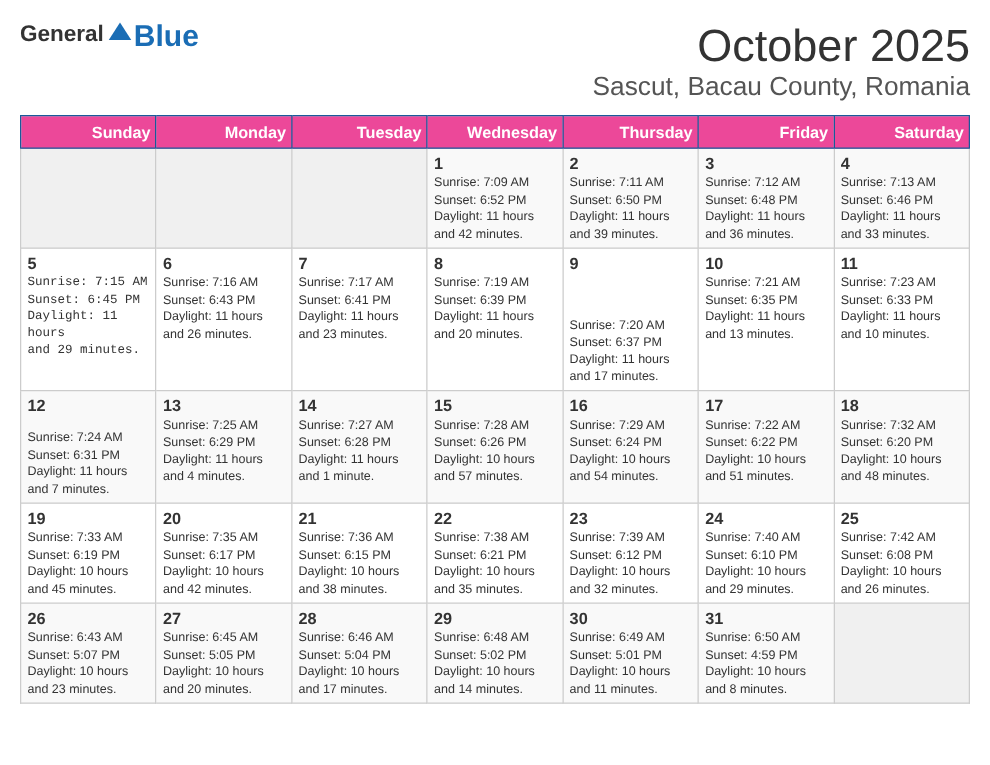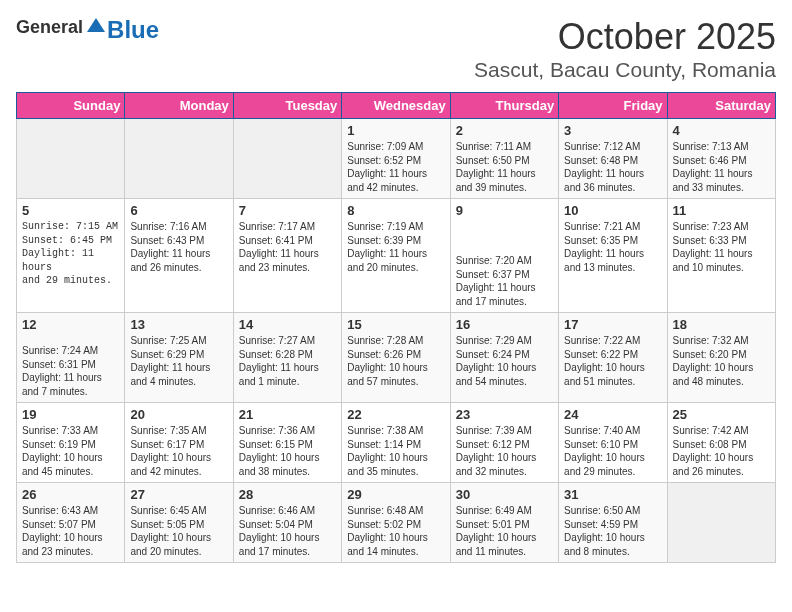--- a/index.html
+++ b/index.html
@@ -272,21 +272,21 @@
         <td>
           <span class="day-number">21</span>
           <div class="day-info" style="white-space: pre-line;">Sunrise: 7:36 AM
 Sunset: 6:15 PM
 Daylight: 10 hours
 and 38 minutes.</div>
         </td>
         <td>
           <span class="day-number">22</span>
           <div class="day-info" style="white-space: pre-line;">Sunrise: 7:38 AM
-Sunset: 1:14 PM
+Sunset: 6:21 PM
 Daylight: 10 hours
 and 35 minutes.</div>
         </td>
         <td>
           <span class="day-number">23</span>
           <div class="day-info" style="white-space: pre-line;">Sunrise: 7:39 AM
 Sunset: 6:12 PM
 Daylight: 10 hours
 and 32 minutes.</div>
         </td>

